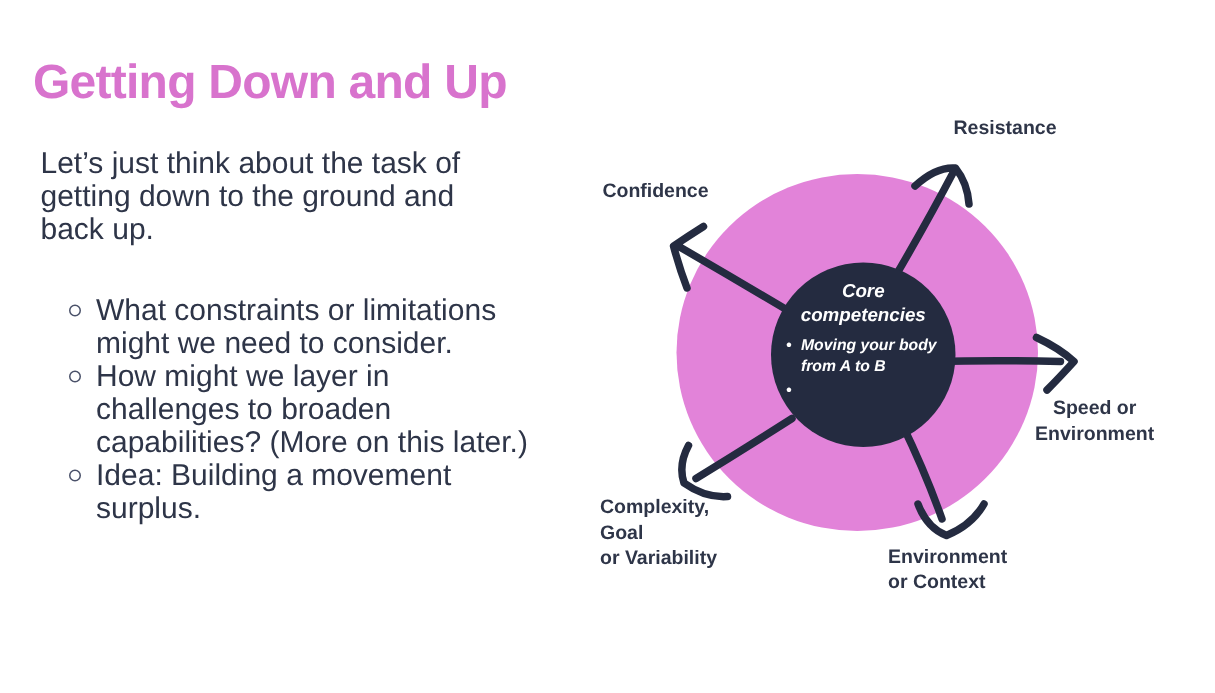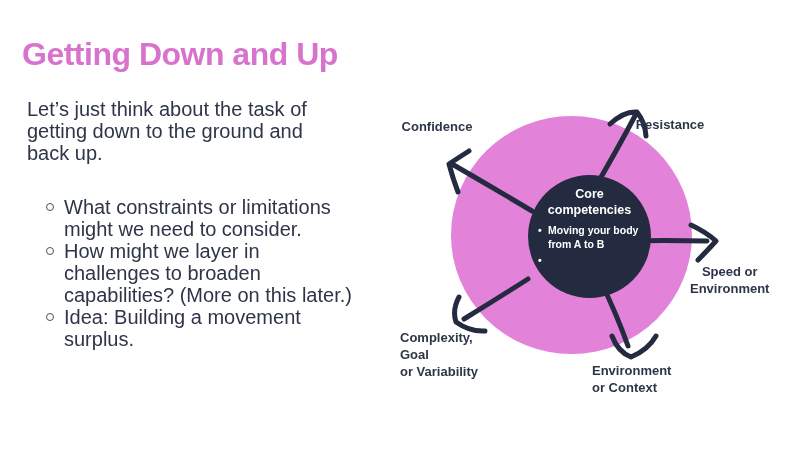--- a/index.html
+++ b/index.html
@@ -35,40 +35,40 @@
   .outer-circle {
     position:absolute; left:451px; top:116px; width:241px; height:238px;
     border-radius:50%; background:var(--outer-circle,#e283d9); z-index:1;
   }
   .arrows-layer { position:absolute; left:0; top:0; width:810px; height:462px; z-index:2; }
   .arrows-layer path {
     fill:none; stroke:var(--arrow,#242b40); stroke-width:5;
     stroke-linecap:round; stroke-linejoin:round;
   }
   .inner-circle {
-    position:absolute; left:528px; top:175px; width:123px; height:123px;
+    position:absolute; left:514px; top:175px; width:123px; height:123px;
     border-radius:50%; background:var(--inner-circle,#242b40);
-    color:var(--center-text,#ffffff); z-index:3;
+    color:var(--center-text,#ffffff); z-index:3;font-style:italic;
   }
   .core-heading {
     margin-top:12px; padding:0 12px; text-align:center;
     font-size:12.5px; font-weight:700; line-height:1.25;
   }
   .core-list {
     margin:6px 0 0; padding:0 8px 0 20px; list-style:none;
     font-size:10.5px; font-weight:700; line-height:1.3; text-align:left;
   }
   .core-item { position:relative; margin-bottom:2px; }
   .core-dot { position:absolute; left:-10px; top:0; }
 
   .spoke-label {
     position:absolute; z-index:4; font-size:13px; font-weight:700;
     line-height:1.3; color:var(--body-text,#2e3548);
   }
-  .lbl-resistance  { left:608px; top:77px;  width:124px; text-align:center;margin-top:40px; }
+  .lbl-resistance  { left:608px; top:77px;  width:124px; text-align:center; }
   .lbl-confidence  { left:379px; top:119px; width:116px; text-align:center; }
   .lbl-speed       { left:690px; top:264px; text-align:center; }
   .lbl-complexity  { left:400px; top:330px; width:112px; }
   .lbl-environment { left:592px; top:363px; width:118px; text-align:left; }
 </style>
 </head>
 <body>
 
 <div class="slide">
 

